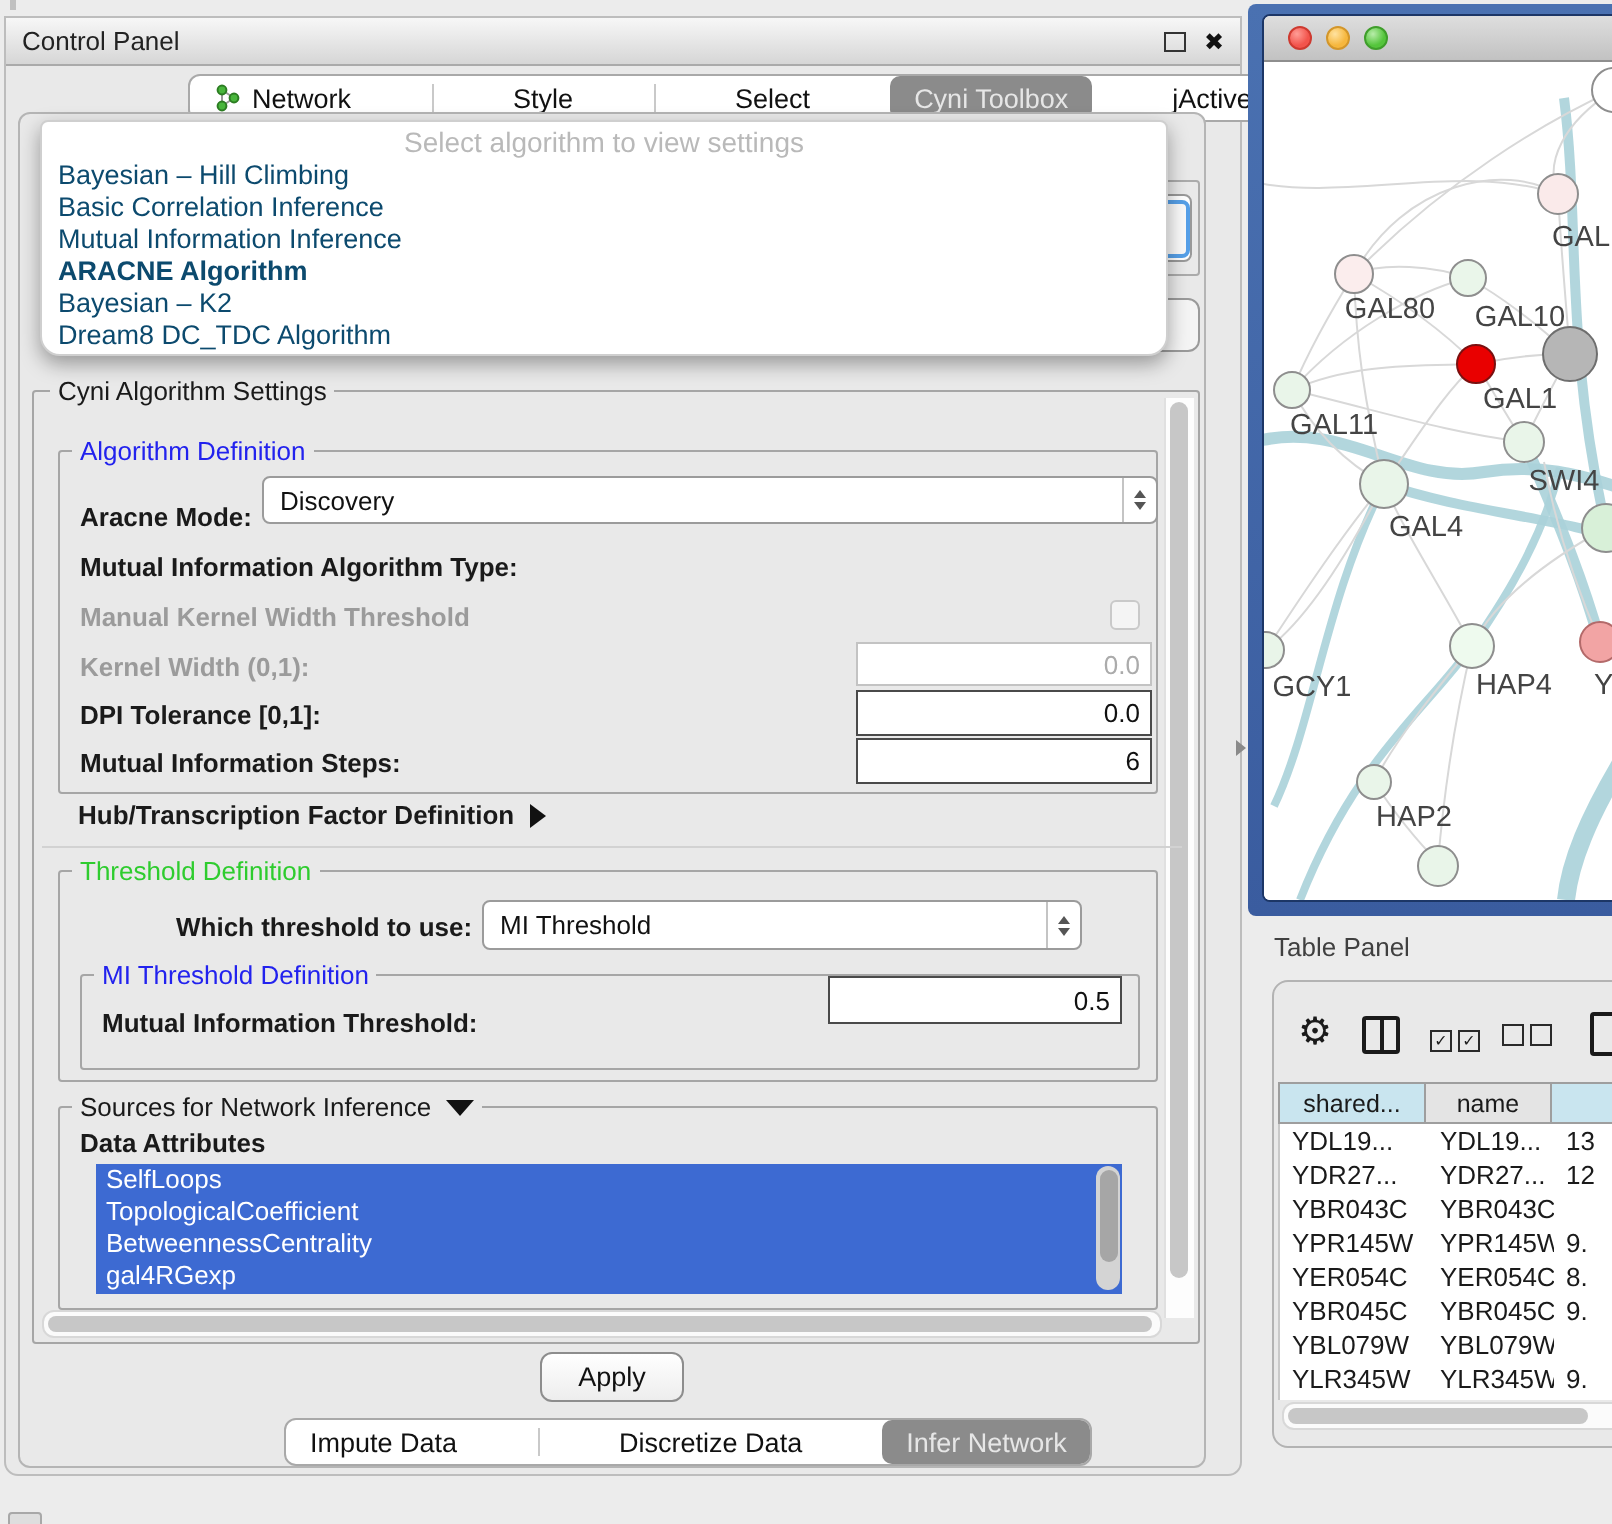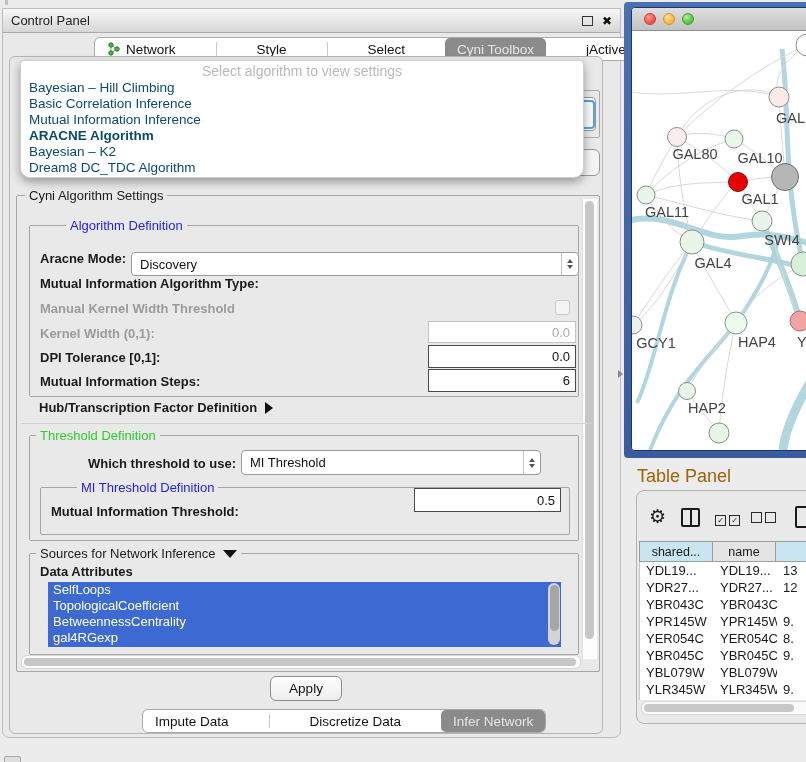--- a/index.html
+++ b/index.html
@@ -27,21 +27,21 @@
                border:1px solid #b5b5b5;border-radius:6px;}
   
   .dropdown{left:10px;top:3px;width:562px;height:116px;background:#fff;border:1px solid #cfcfcf;
             border-radius:4px 4px 10px 10px;box-shadow:0 4px 10px rgba(0,0,0,.35);z-index:50;
             font-size:13.5px;}
   .dd-ph{text-align:center;color:#b9b9b9;font-size:14px;padding-top:2px;height:17px;}
   .dd-item{height:16px;line-height:16px;padding-left:8px;color:#0c4a6e;}
   
   .fs{border:1px solid #a6a6a6;border-radius:2px;}
   .legend{position:absolute;background:#e9e9e9;padding:0 4px;font-size:13px;white-space:nowrap;}
-  .blue{color:#2222ee;margin-left:30px;}
+  .blue{color:#2222ee;}
   .green{color:#2ecc2e;}
   
   .combo{background:#fff;border:1px solid #9b9b9b;border-radius:4px;display:flex;
          align-items:center;padding-left:8px;font-size:13px;color:#111;}
   .spinbox{margin-left:auto;width:16px;align-self:stretch;border-left:1px solid #c4c4c4;
            display:flex;flex-direction:column;align-items:center;justify-content:center;}
   .tri-up{width:0;height:0;border-left:3.5px solid transparent;border-right:3.5px solid transparent;
           border-bottom:4.5px solid #555;margin-bottom:2px;}
   .tri-dn{width:0;height:0;border-left:3.5px solid transparent;border-right:3.5px solid transparent;
           border-top:4.5px solid #555;}
@@ -66,21 +66,21 @@
            background:linear-gradient(#4a71b1,#3a5c9f);border-radius:4px 0 0 4px;}
   .net-win{left:631px;top:7px;width:179px;height:442px;border:1px solid #1c3666;
            border-radius:4px 0 0 4px;background:#fff;overflow:hidden;}
   .net-titlebar{height:22px;background:linear-gradient(#dedede,#c2c2c2);
                 border-bottom:1px solid #8e8e8e;display:flex;align-items:center;padding-left:12px;}
   .tl{width:12px;height:12px;border-radius:50%;margin-right:7px;box-sizing:border-box;}
   .tl.red{background:radial-gradient(circle at 35% 30%,#ff9d96,#f2544c 60%);border:1px solid #ce3a30;}
   .tl.yel{background:radial-gradient(circle at 35% 30%,#ffe2a0,#f6b73e 60%);border:1px solid #d3962a;}
   .tl.grn{background:radial-gradient(circle at 35% 30%,#b8edaa,#55c53c 60%);border:1px solid #3f9e2b;}
   
-  .tp-title{font-size:18px;color:#a16207;}
+  .tp-title{font-size:13px;color:#404040;}
   .tp-box{left:636px;top:490px;width:180px;height:232px;background:#e9e9e9;
           border:1px solid #b3b3b3;border-radius:8px;}
   .gear{font-family:"DejaVu Sans",sans-serif;font-size:19px;color:#1a1a1a;line-height:1;}
   .col-ico{width:15px;height:15px;border:2px solid #1a1a1a;border-radius:2px;display:flex;}
   .col-ico div{flex:1;}
   .col-ico div:first-child{border-right:2px solid #1a1a1a;}
   .mini-chk{width:9px;height:9px;border:1.5px solid #2a2a2a;display:inline-flex;align-items:center;
             justify-content:center;font-size:8px;font-family:"DejaVu Sans",sans-serif;margin-right:3px;}
   .doc-ico{width:14px;height:18px;border:2px solid #1a1a1a;border-radius:2px 5px 2px 2px;}
   .tbl-hd{display:grid;grid-template-columns:74px 63px 60px;height:21px;font-size:12.5px;}
@@ -157,21 +157,21 @@
         <span class="legend" style="left:8px;top:-8px;">Cyni Algorithm Settings</span>
 
         <div class="abs sb-track-v" style="right:2px;top:3px;width:14px;height:460px;">
           <div class="sb-thumb" style="position:absolute;left:2px;top:2px;width:9px;height:438px;"></div>
         </div>
 
         <div class="abs fs" style="left:12px;top:29px;width:548px;height:170px;">
           <span class="legend blue" style="left:6px;top:-8px;">Algorithm Definition</span>
 
           <span class="abs bold" style="left:10px;top:25px;">Aracne Mode:</span>
-          <div class="abs combo" style="left:101px;top:26px;width:438px;height:22px;">
+          <div class="abs combo" style="left:101px;top:12px;width:438px;height:22px;">
             <span>Discovery</span>
             <span class="spinbox">
                 <span class="tri-up"></span>
                 <span class="tri-dn"></span>
               </span>
           </div>
 
           <span class="abs bold" style="left:10px;top:50px;">Mutual Information Algorithm Type:</span>
 
           <span class="abs bold gray" style="left:10px;top:75px;">Manual Kernel Width Threshold</span>

